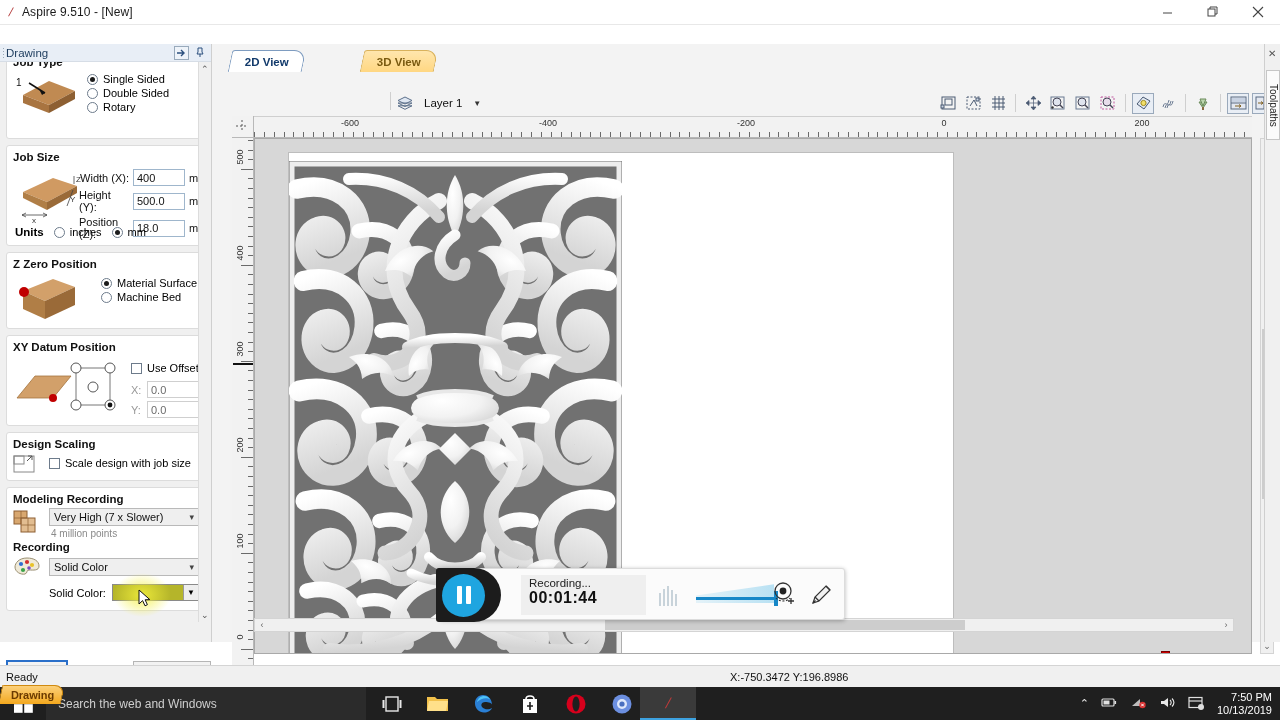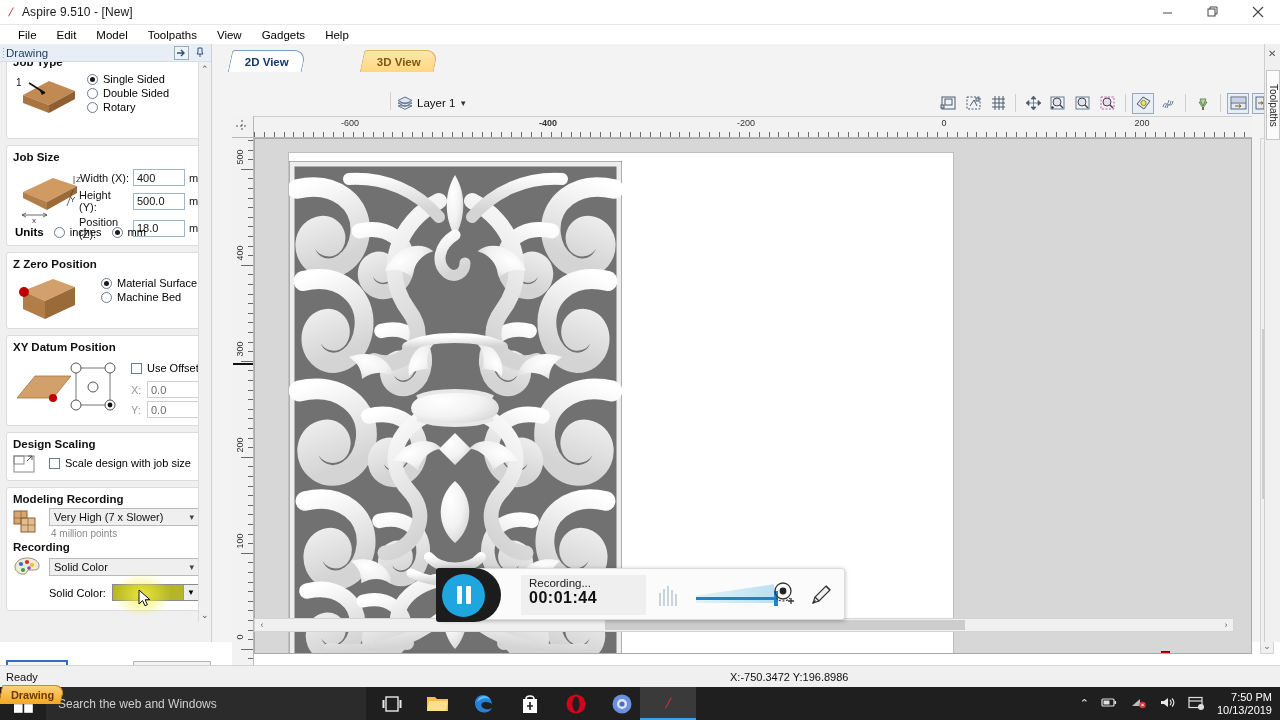--- a/index.html
+++ b/index.html
@@ -111,21 +111,21 @@
 
   .viewtabs { position:absolute; left:18px; top:6px; height:22px; display:flex; }
   .vtab { height:22px; padding:0 14px; font-size:11.5px; display:flex; align-items:center;
     border:1px solid #b9c6d6; border-bottom:none; border-radius:3px 12px 0 0; margin-right:-8px;
     transform:skewX(-12deg); }
   .vtab span { transform:skewX(12deg); font-weight:bold; }
   .vtab.v2d { background:#ffffff; color:#123a6b; z-index:3; border-color:#7e9cc0; }
   .vtab.v3d { background:linear-gradient(#ffe6ad,#ffd782); color:#7a5a10; border-color:#d9b25c; }
 
   .layerbox { position:absolute; left:185px; top:50px; height:18px; display:flex; align-items:center;
-    gap:4px; font-size:11.5px; color:#111; }
+    gap:11px; font-size:11.5px; color:#111; }
   .layer-sep { position:absolute; left:178px; top:48px; width:1px; height:18px; background:#cfcfcf; }
 
   .toolbar-r { position:absolute; right:6px; top:48px; height:22px; display:flex; align-items:center; gap:3px; }
   .tbtn { width:22px; height:21px; display:flex; align-items:center; justify-content:center;
     border:1px solid transparent; }
   .tbtn.framed { border:1px solid #9aa9bb; background:#e9eef5; }
   .tsep { width:1px; height:18px; background:#cfcfcf; margin:0 3px; }
   .rul-h { position:absolute; left:20px; top:72px; width:1020px; height:22px;
     background:#f2f2f2; border-top:1px solid #cfcfcf; border-bottom:1px solid #b8b8b8; overflow:hidden; }
   .rul-v { position:absolute; left:20px; top:94px; width:22px; height:556px;
@@ -244,29 +244,20 @@
       </div>
       <div class="win-btn close">
         <svg width="12" height="12" viewBox="0 0 12 12">
           <line x1="1" y1="1" x2="11" y2="11" stroke="#444" stroke-width="1.1"></line>
           <line x1="11" y1="1" x2="1" y2="11" stroke="#444" stroke-width="1.1"></line>
         </svg>
       </div>
     </div>
   </div>
 
-  <div class="menubar">
-    <div class="menu-item">File</div>
-    <div class="menu-item">Edit</div>
-    <div class="menu-item">Model</div>
-    <div class="menu-item">Toolpaths</div>
-    <div class="menu-item">View</div>
-    <div class="menu-item">Gadgets</div>
-    <div class="menu-item">Help</div>
-  </div>
 
   <div class="leftdock">
     <div class="dock-header">
       <div class="dock-grip"></div>
       <span>Drawing</span>
       <div class="dock-hdr-btns">
         <div class="hdr-ico autohide">
           <svg width="11" height="10" viewBox="0 0 11 10">
               <path d="M1 5 h6 M5 2 l3 3 -3 3" stroke="#2b4f7d" fill="none" stroke-width="1.4"></path>
             </svg>
@@ -607,21 +598,21 @@
       </div>
     </div>
 
     <div class="rul-corner">
       <svg width="20" height="20" viewBox="0 0 20 20">
           <path d="M4,10 h12 M10,4 v12" stroke="#555" stroke-dasharray="2 2"></path>
         </svg>
     </div>
     <div class="rul-h" id="rulH">
         <div class="rlabel" style="left: 118px;">-600</div>
-        <div class="rlabel" style="left: 316px; font-weight: bold;">-400</div>
+        <div class="rlabel" style="left: 316px;">-400</div>
         <div class="rlabel" style="left: 514px;">-200</div>
         <div class="rlabel" style="left: 712px;">0</div>
         <div class="rlabel" style="left: 910px;">200</div>
         <div class="rtick" style="left: 2px; height: 5px;"></div>
         <div class="rtick" style="left: 12px; height: 5px;"></div>
         <div class="rtick" style="left: 22px; height: 5px;"></div>
         <div class="rtick" style="left: 32px; height: 5px;"></div>
         <div class="rtick" style="left: 42px; height: 5px;"></div>
         <div class="rtick" style="left: 52px; height: 5px;"></div>
         <div class="rtick" style="left: 61px; height: 5px;"></div>

